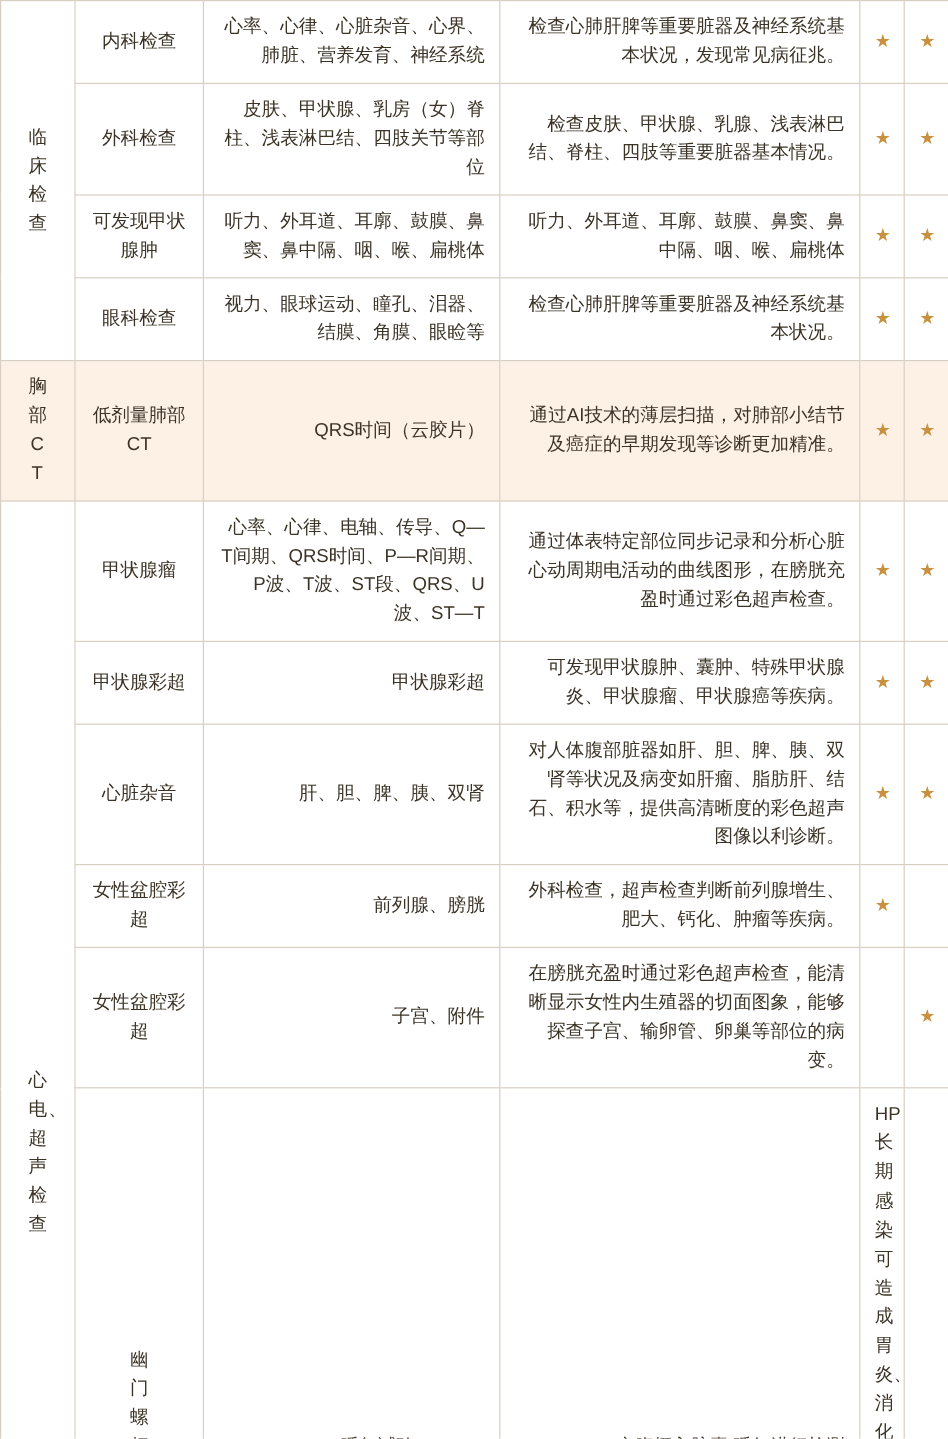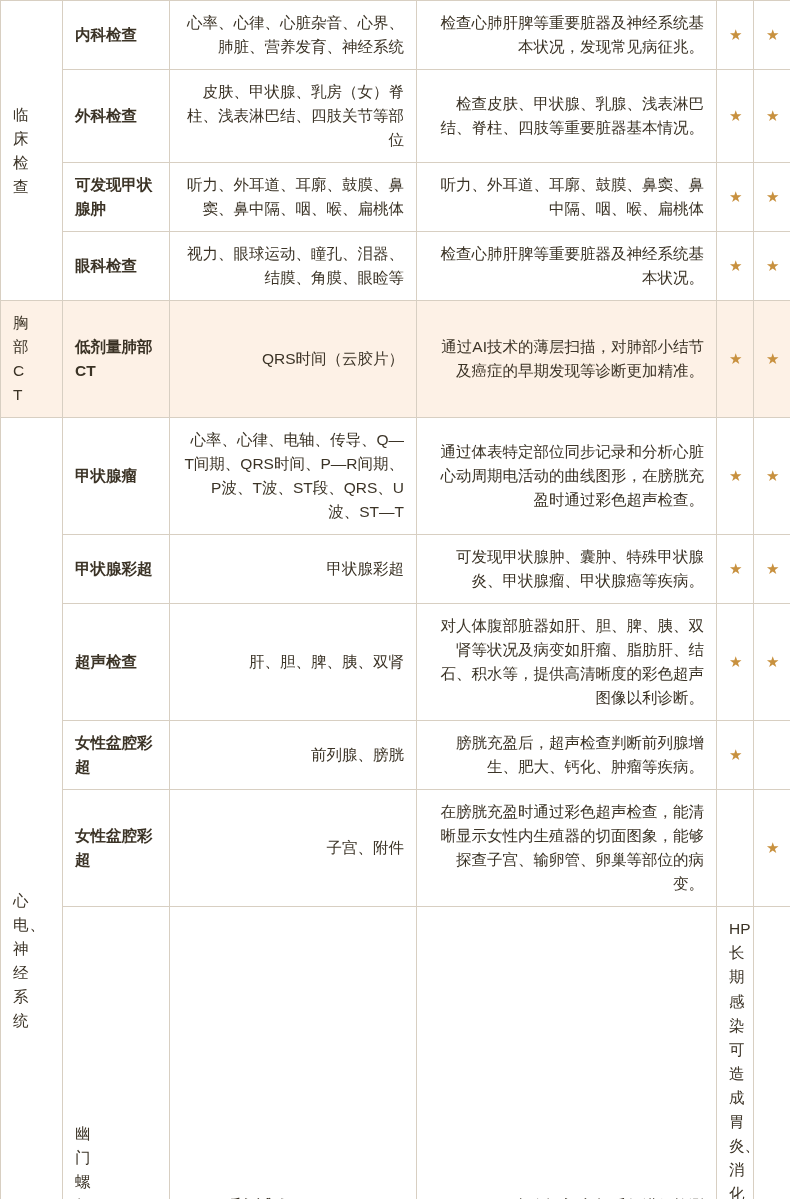--- a/index.html
+++ b/index.html
@@ -30,35 +30,36 @@
   }
   
   col.c-group  { width: 62px; }
   col.c-item   { width: 107px; }
   col.c-detail { width: 247px; }
   col.c-desc   { width: 300px; }
   col.c-mark1  { width: 37px; }
   col.c-mark2  { width: 37px; }
 
   td.group-cell {
+    text-align: center;
     font-size: 15.5px;
     line-height: 1.5;
     letter-spacing: 1px;
     padding: 6px 4px;
     color: #3b3326;
   }
   td.group-cell .vtext {
     display: inline-block;
     width: 1em;
     word-break: break-all;
     white-space: normal;
   }
   td.item-cell {
-    text-align: left;
-    font-weight: bold;
+    text-align: center;
+    font-weight: normal;
     font-size: 15.5px;
     line-height: 1.5;
     color: #2f2a20;
     padding: 8px 6px;
     margin-left: 21px;
   }
   td.detail-cell {
     text-align: right;
     font-size: 15.5px;
     line-height: 1.6;
@@ -133,45 +134,45 @@
       </tr>
       <tr class="highlight">
         <td class="group-cell" rowspan="1"><span class="vtext">胸部CT</span></td>
         <td class="item-cell">低剂量肺部CT</td>
         <td class="detail-cell">QRS时间（云胶片）</td>
         <td class="desc-cell">通过AI技术的薄层扫描，对肺部小结节及癌症的早期发现等诊断更加精准。</td>
         <td class="mark-cell"><span class="star">★</span></td>
         <td class="mark-cell"><span class="star">★</span></td>
       </tr>
       <tr>
-        <td class="group-cell" rowspan="6"><span class="vtext">心电、神经系统</span></td>
+        <td class="group-cell" rowspan="6"><span class="vtext">心电、超声检查</span></td>
         <td class="item-cell">甲状腺瘤</td>
         <td class="detail-cell">心率、心律、电轴、传导、Q—T间期、QRS时间、P—R间期、P波、T波、ST段、QRS、U波、ST—T</td>
         <td class="desc-cell">通过体表特定部位同步记录和分析心脏心动周期电活动的曲线图形，在膀胱充盈时通过彩色超声检查。</td>
         <td class="mark-cell"><span class="star">★</span></td>
         <td class="mark-cell"><span class="star">★</span></td>
       </tr>
       <tr>
         <td class="item-cell">甲状腺彩超</td>
         <td class="detail-cell">甲状腺彩超</td>
         <td class="desc-cell">可发现甲状腺肿、囊肿、特殊甲状腺炎、甲状腺瘤、甲状腺癌等疾病。</td>
         <td class="mark-cell"><span class="star">★</span></td>
         <td class="mark-cell"><span class="star">★</span></td>
       </tr>
       <tr>
-        <td class="item-cell">超声检查</td>
+        <td class="item-cell">心脏杂音</td>
         <td class="detail-cell">肝、胆、脾、胰、双肾</td>
         <td class="desc-cell">对人体腹部脏器如肝、胆、脾、胰、双肾等状况及病变如肝瘤、脂肪肝、结石、积水等，提供高清晰度的彩色超声图像以利诊断。</td>
         <td class="mark-cell"><span class="star">★</span></td>
         <td class="mark-cell"><span class="star">★</span></td>
       </tr>
       <tr>
         <td class="item-cell">女性盆腔彩超</td>
         <td class="detail-cell">前列腺、膀胱</td>
-        <td class="desc-cell">膀胱充盈后，超声检查判断前列腺增生、肥大、钙化、肿瘤等疾病。</td>
+        <td class="desc-cell">外科检查，超声检查判断前列腺增生、肥大、钙化、肿瘤等疾病。</td>
         <td class="mark-cell"><span class="star">★</span></td>
         <td class="mark-cell"><span class="star empty"></span></td>
       </tr>
       <tr>
         <td class="item-cell">女性盆腔彩超</td>
         <td class="detail-cell">子宫、附件</td>
         <td class="desc-cell">在膀胱充盈时通过彩色超声检查，能清晰显示女性内生殖器的切面图象，能够探查子宫、输卵管、卵巢等部位的病变。</td>
         <td class="mark-cell"><span class="star empty"></span></td>
         <td class="mark-cell"><span class="star">★</span></td>
       </tr>

